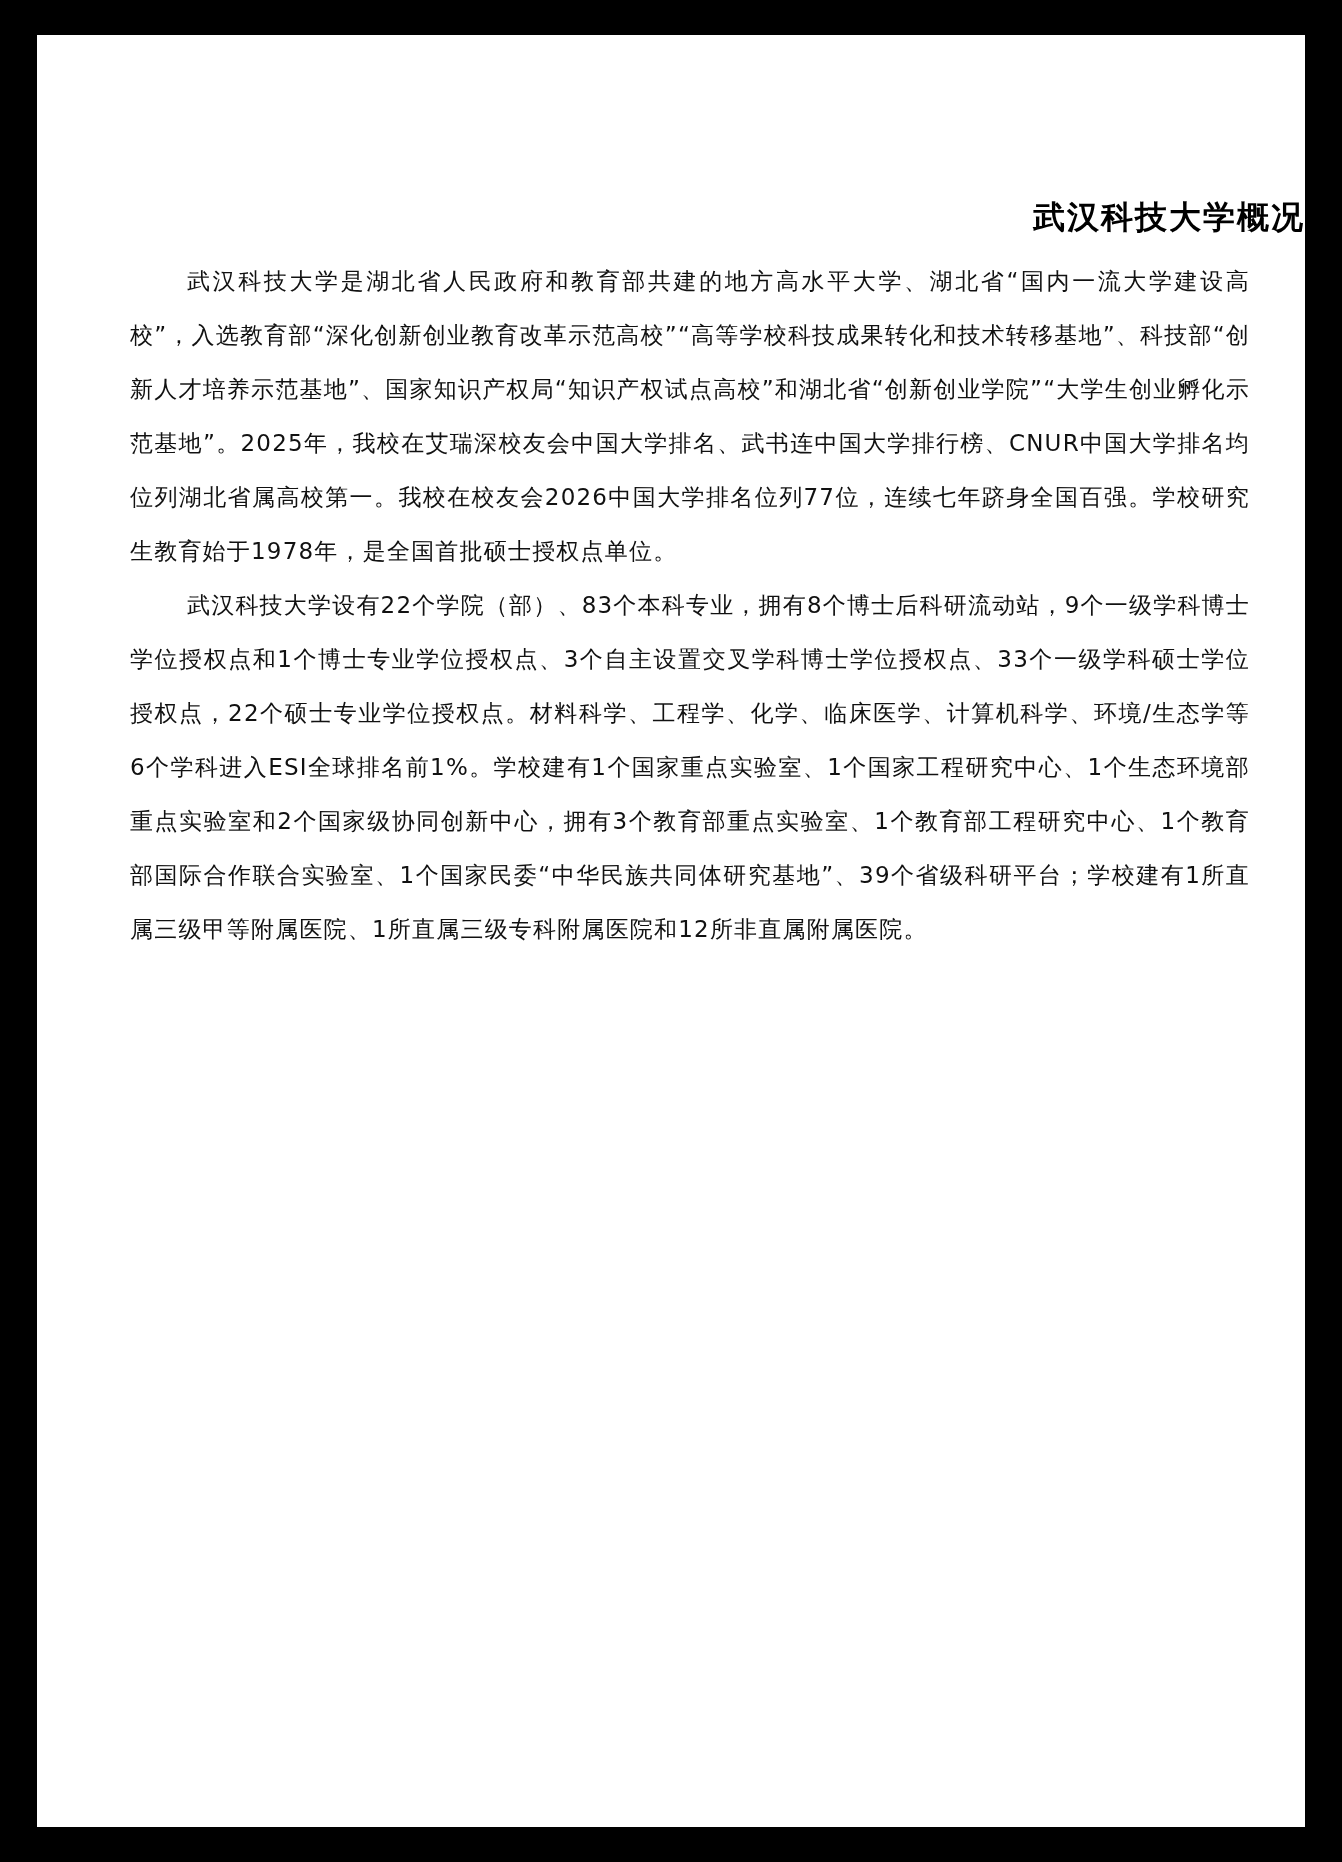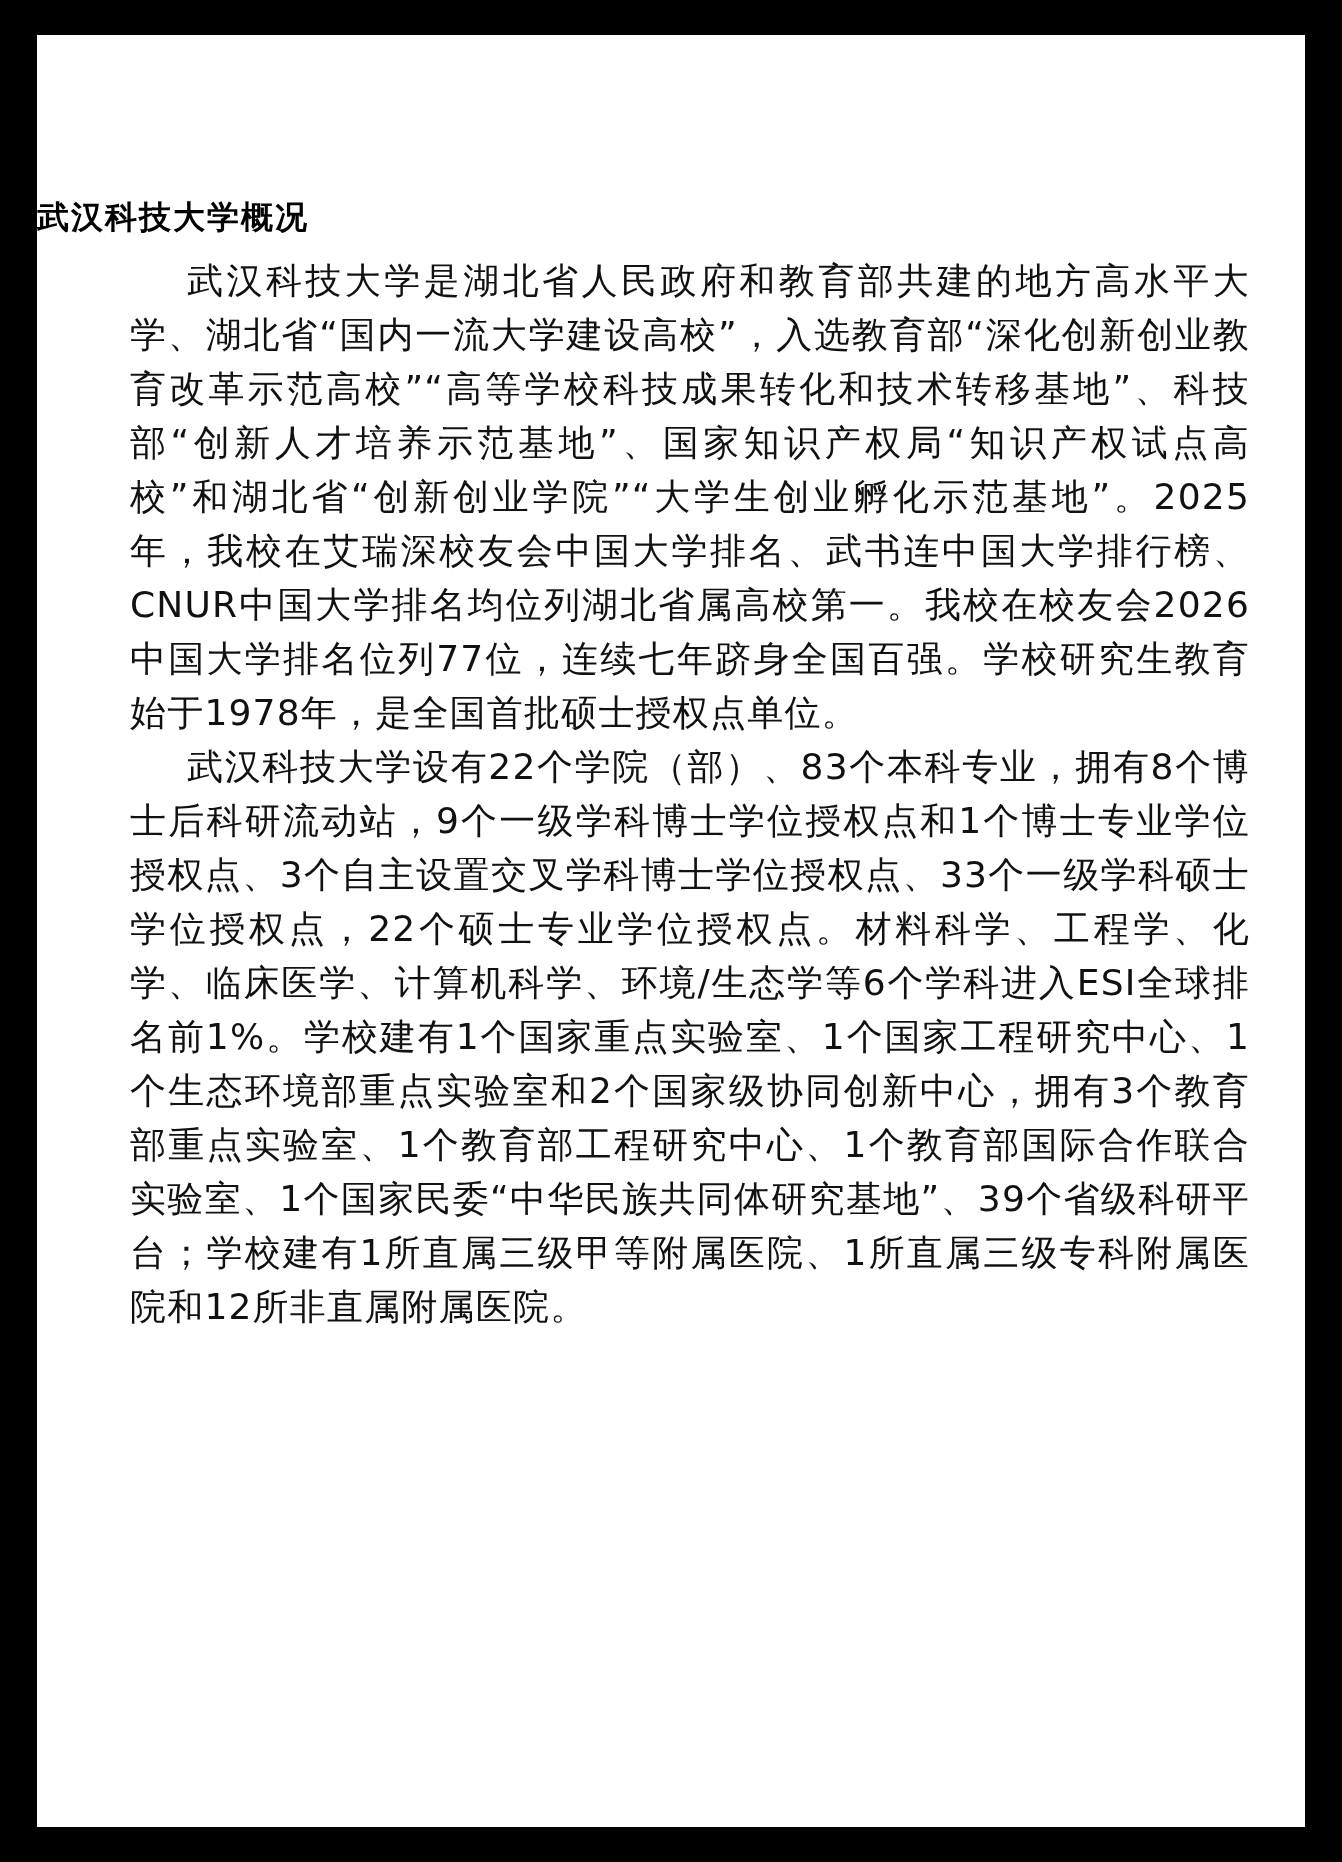--- a/index.html
+++ b/index.html
@@ -12,34 +12,34 @@
     .page {
       position: absolute;
       left: 37px; top: 35px;
       width: 1268px; height: 1792px;
       background: #ffffff;
     }
     .title {
       position: absolute;
       left: 0; top: 162px;
       width: 100%;
-      text-align: left;
+      text-align: right;
       font-family: "DejaVu Serif", "Liberation Serif", serif;
       font-weight: bold;
       font-size: 32px;
       line-height: 40px;
       color: #000;
       letter-spacing: 2px;
     }
     .body {
       position: absolute;
       left: 93px; top: 219px;
       width: 1120px;
       font-family: "DejaVu Sans", "Liberation Sans", sans-serif;
-      font-size: 36px;
+      font-size: 23px;
       line-height: 54px;
       color: #111;
     }
     .para {
       margin: 0;
       text-indent: 57px;
       text-align: justify;
       letter-spacing: 1.2px;
     }
   </style>

